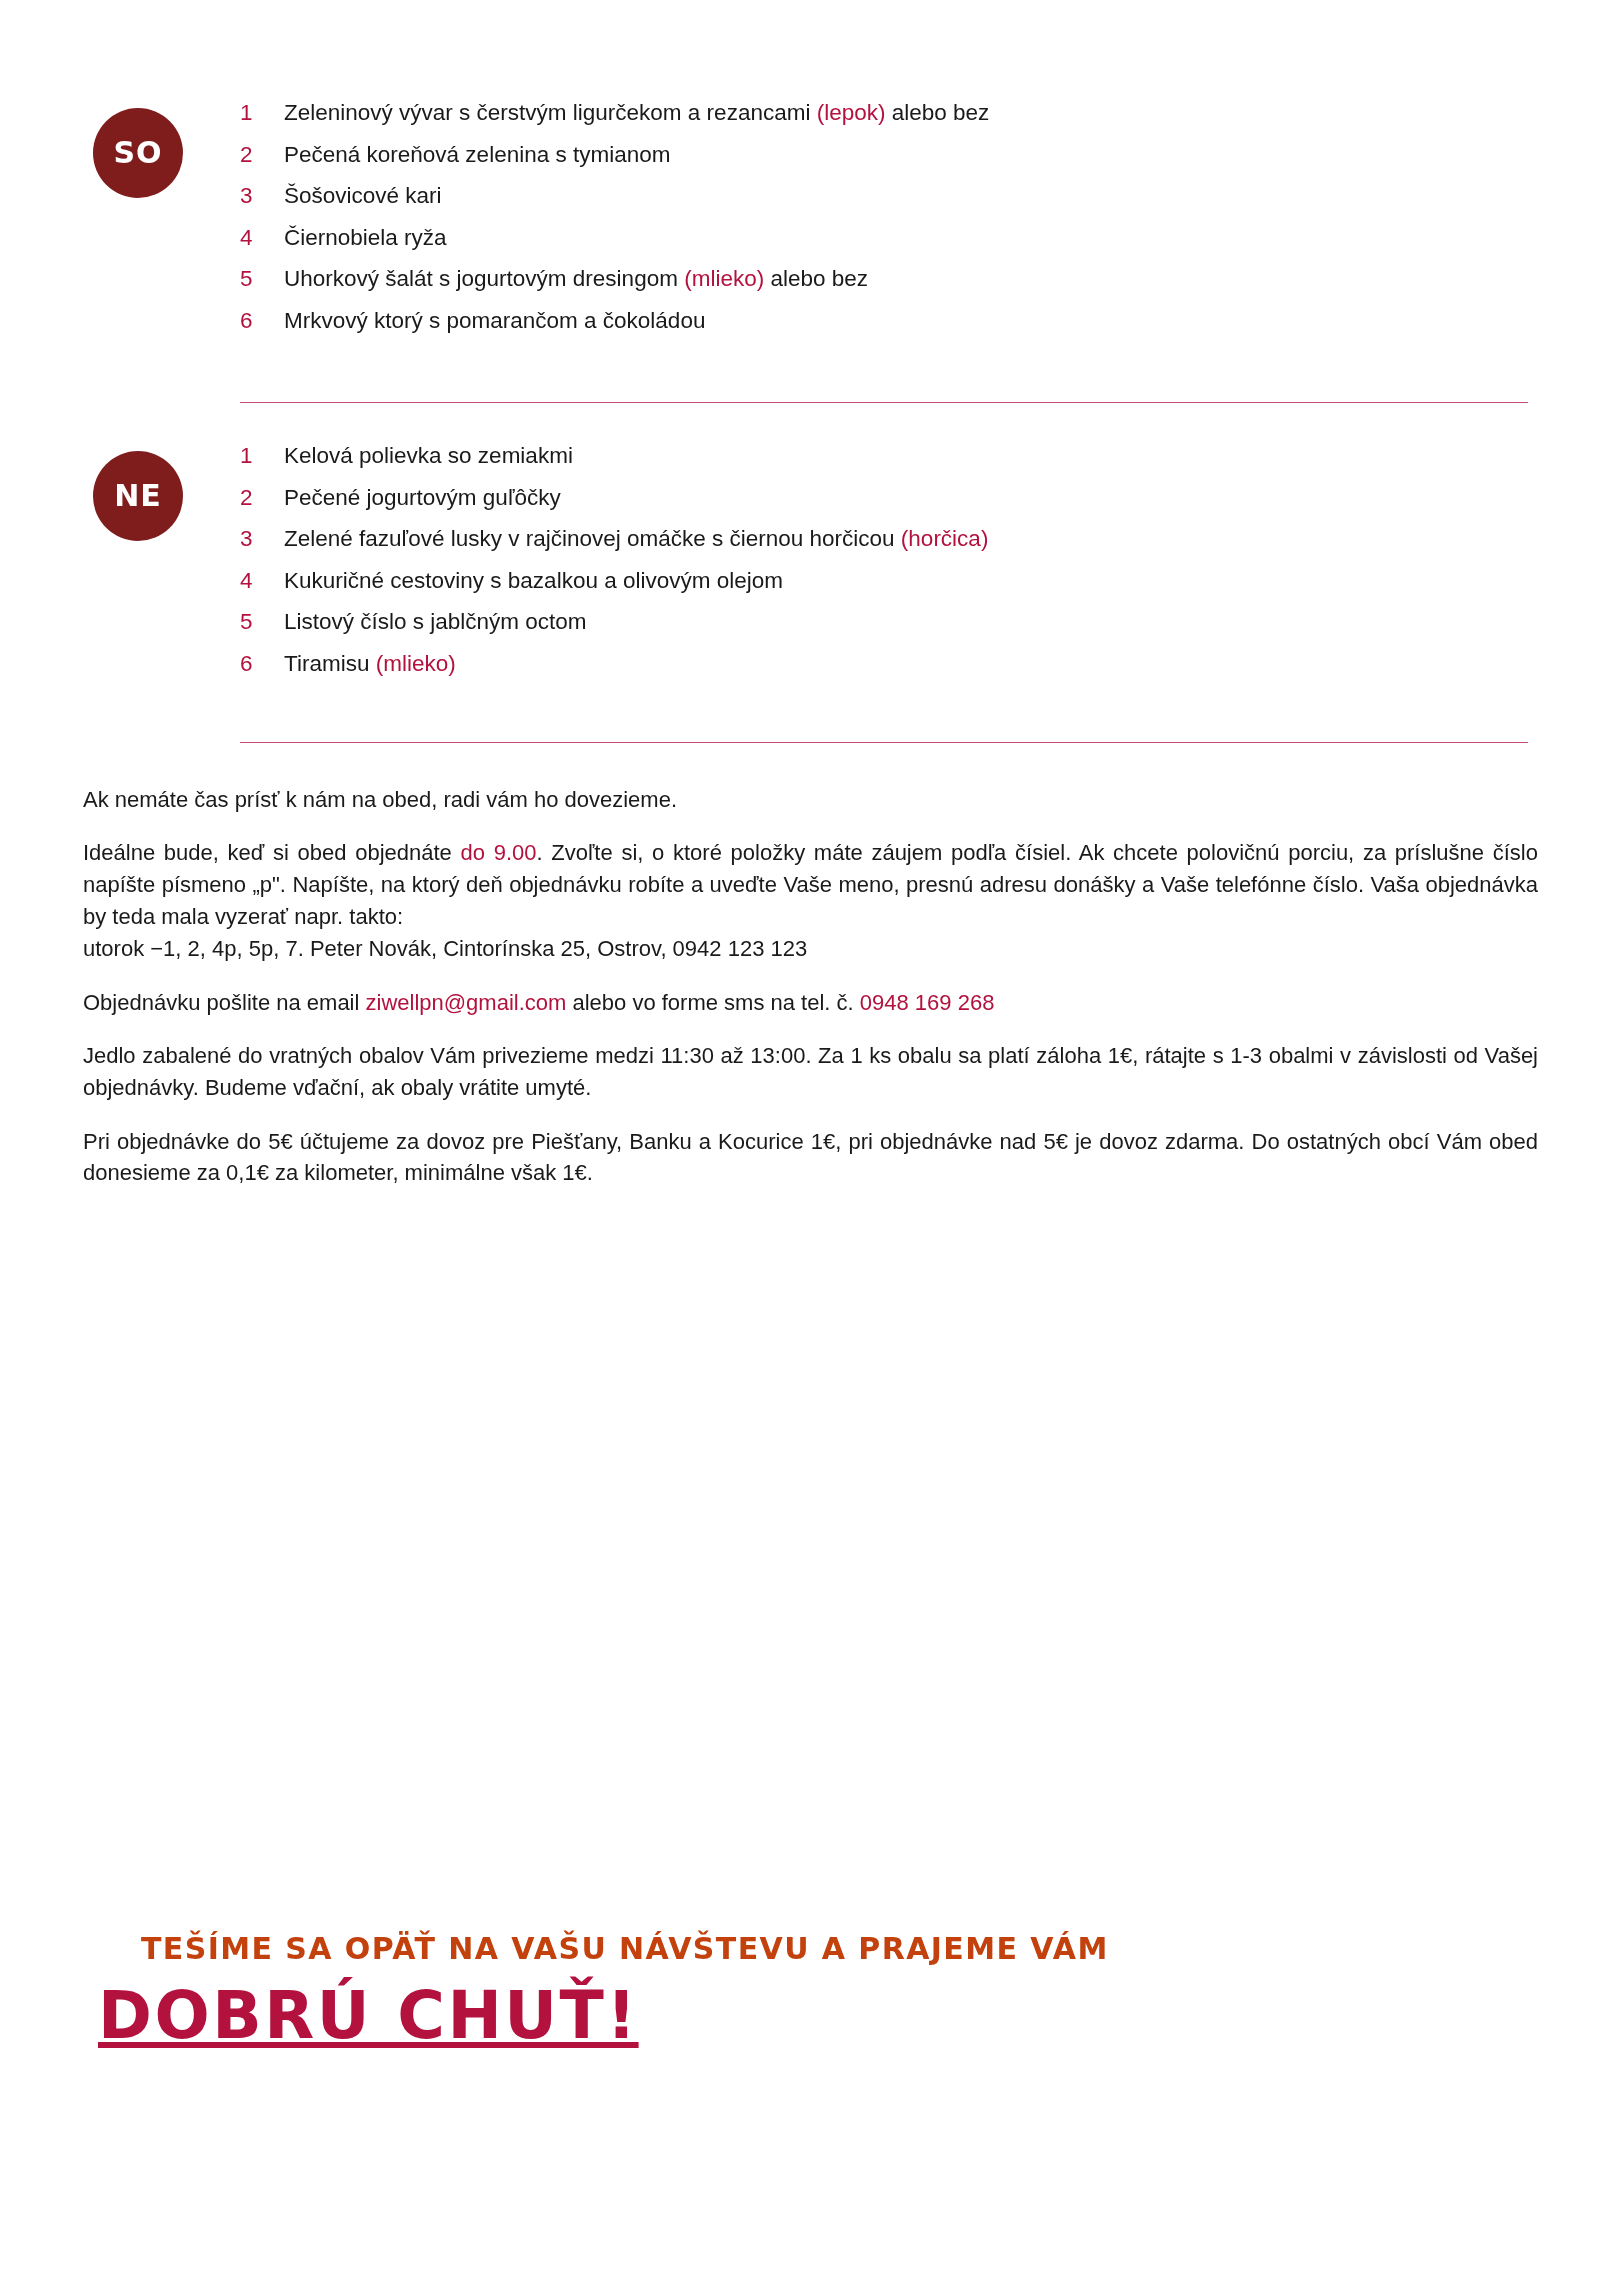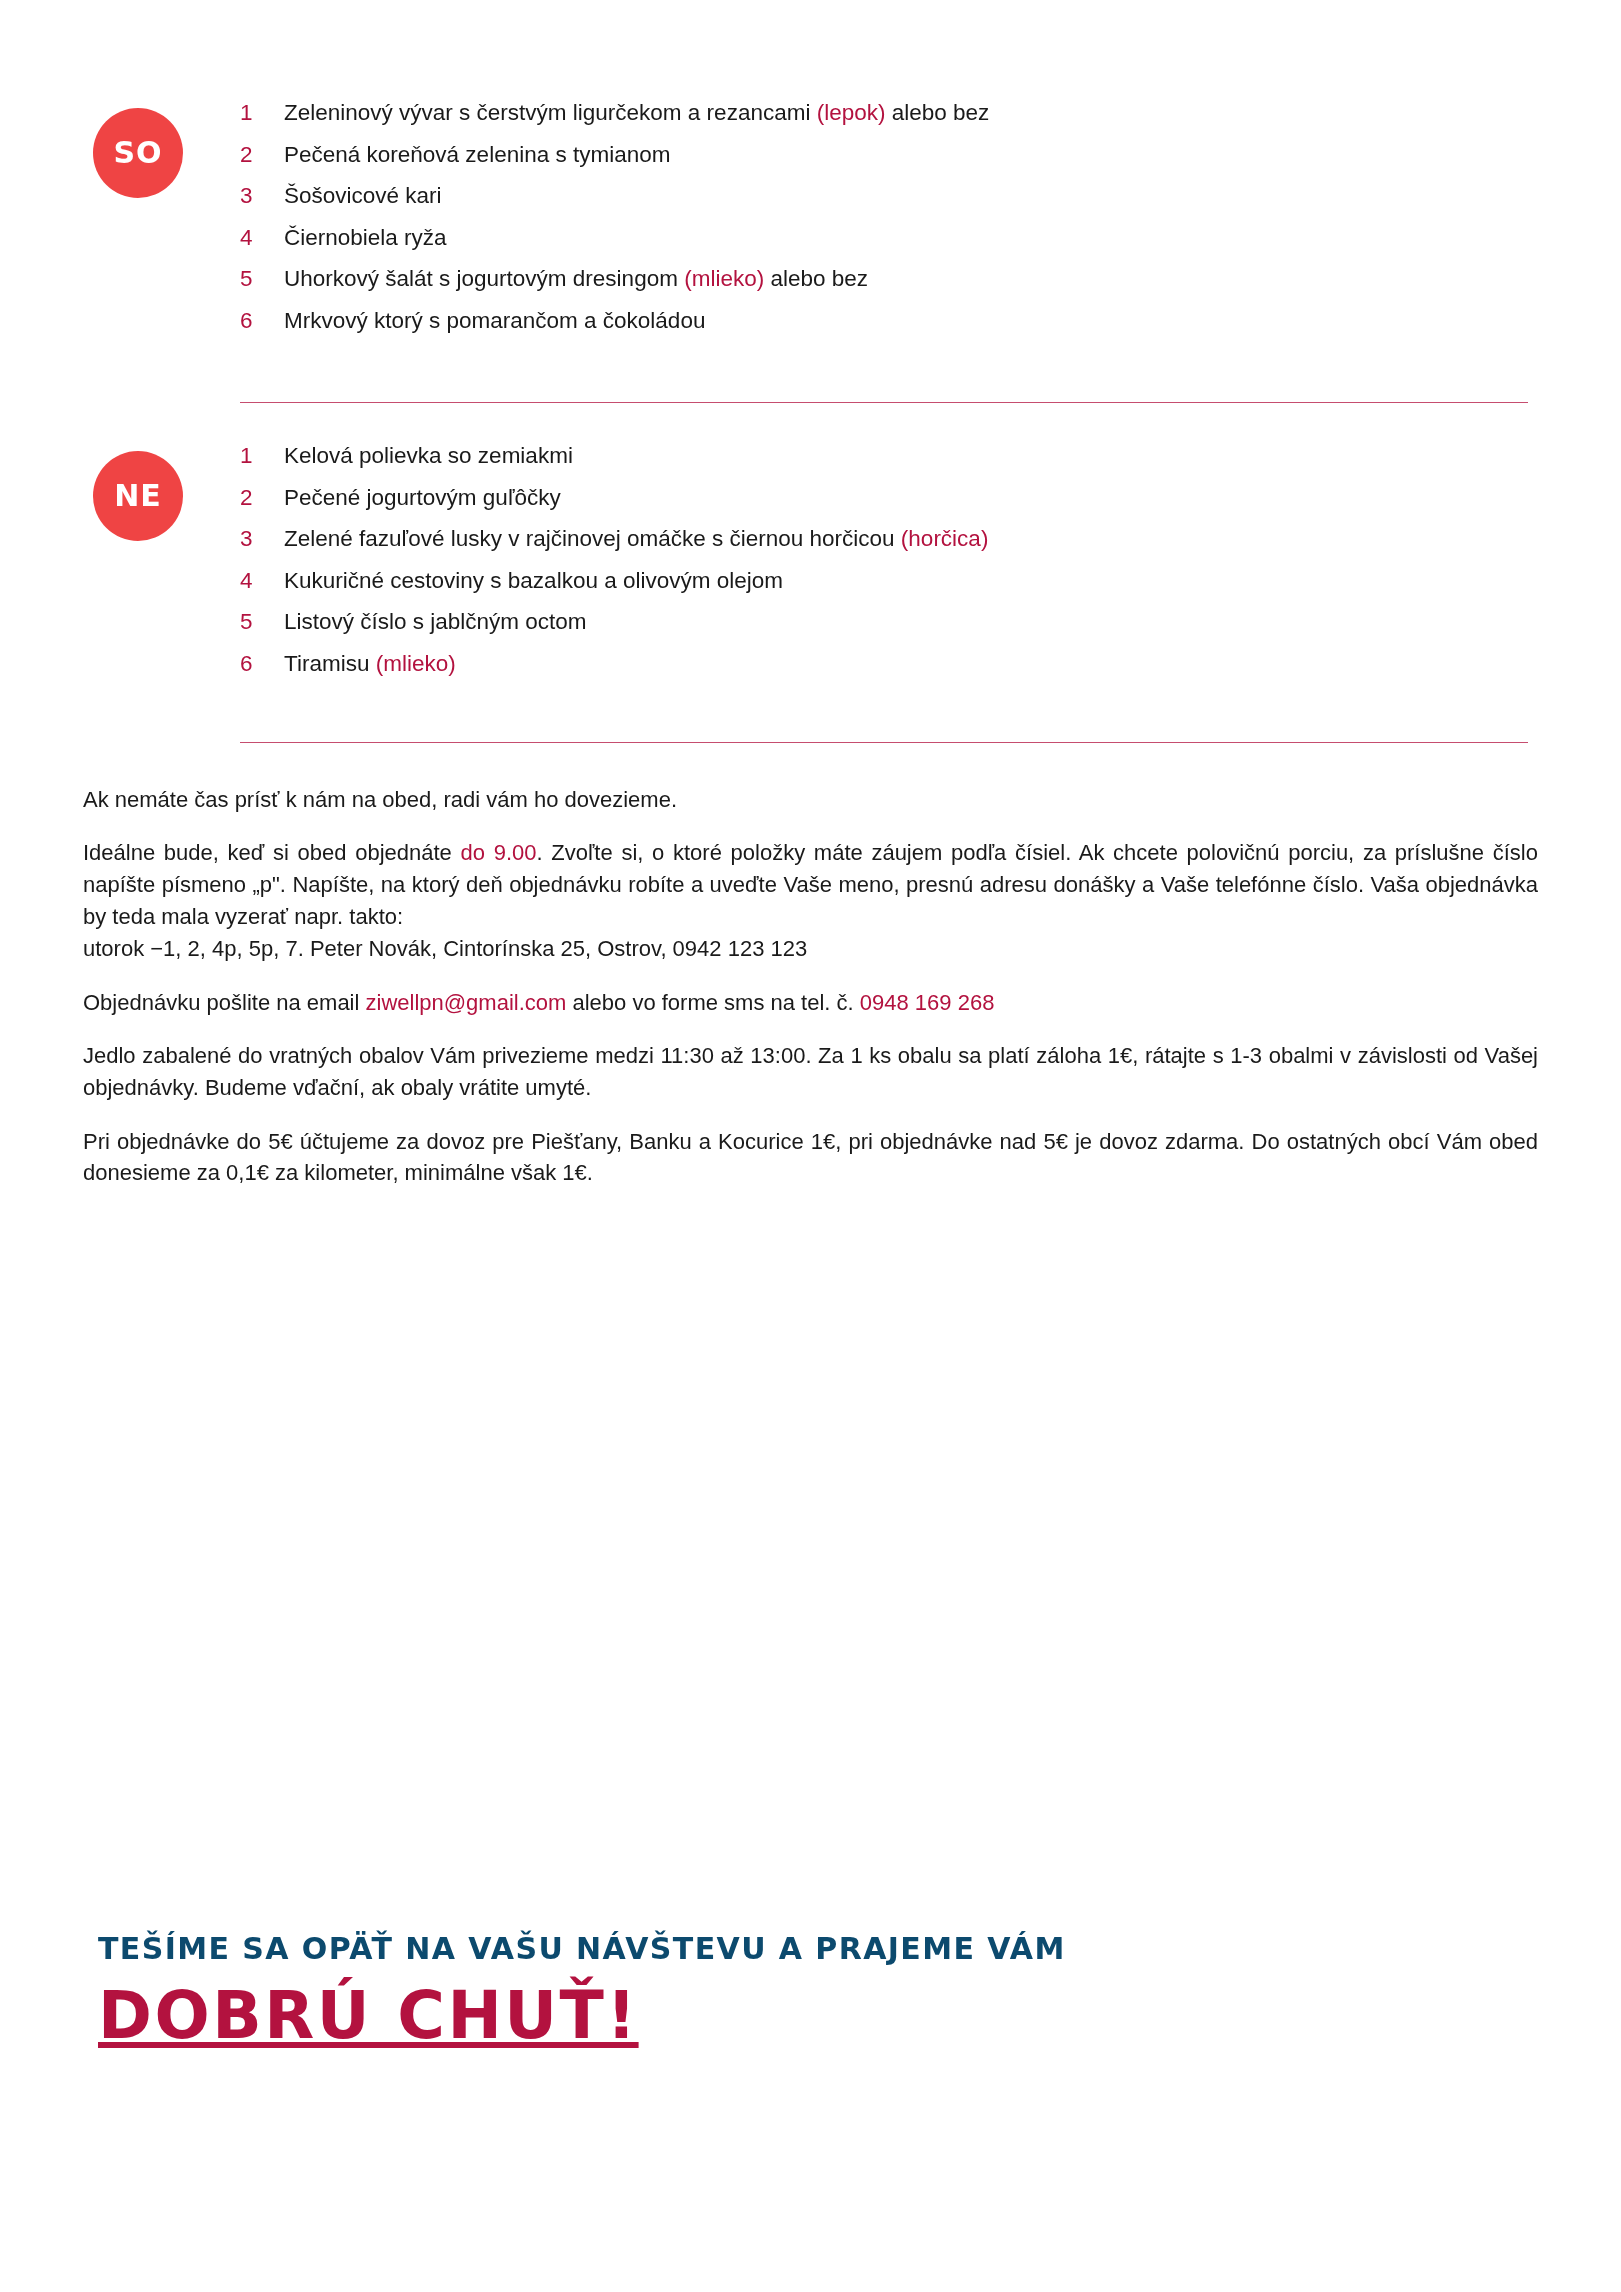--- a/index.html
+++ b/index.html
@@ -24,21 +24,21 @@
   .day-block {
     position: absolute;
     left: 0;
     right: 0;
   }
   .day-badge {
     position: absolute;
     width: 90px;
     height: 90px;
     border-radius: 50%;
-    background: #ef4444;
+    background: #7f1d1d;
     color: #ffffff;
     display: flex;
     align-items: center;
     justify-content: center;
     font-family: "DejaVu Sans", sans-serif;
     font-weight: bold;
     font-size: 30px;
     letter-spacing: 1px;
   }
   .menu-list {
@@ -101,21 +101,22 @@
   
   .footer {
     position: absolute;
     left: 98px;
   }
   .footer-line1 {
     font-family: "DejaVu Sans", sans-serif;
     font-weight: bold;
     font-size: 30px;
     letter-spacing: 1.4px;
-    color: #0c4a6e;
+    color: #c2410c;
+    margin-left: 43px;
   }
   .footer-line2 {
     font-family: "DejaVu Sans", sans-serif;
     font-weight: bold;
     font-size: 65px;
     letter-spacing: 2.5px;
     color: #b3123f;
     margin-top: 11.8px;
     text-decoration: underline;
   }

